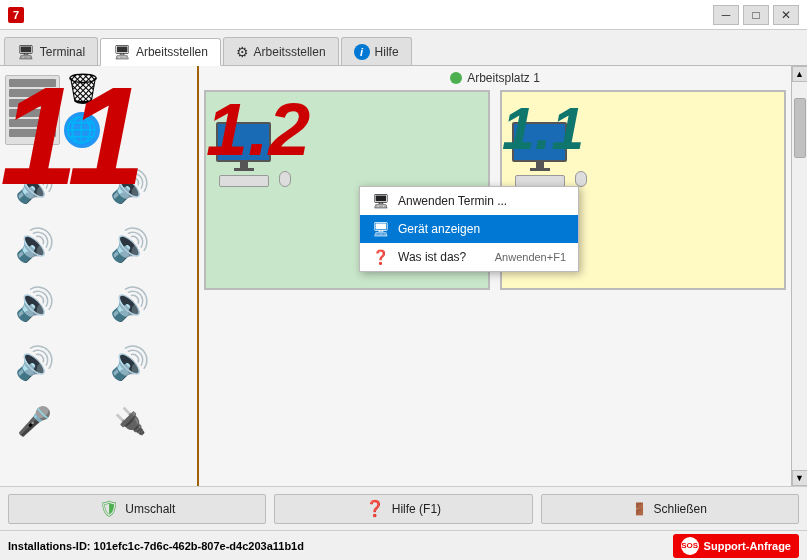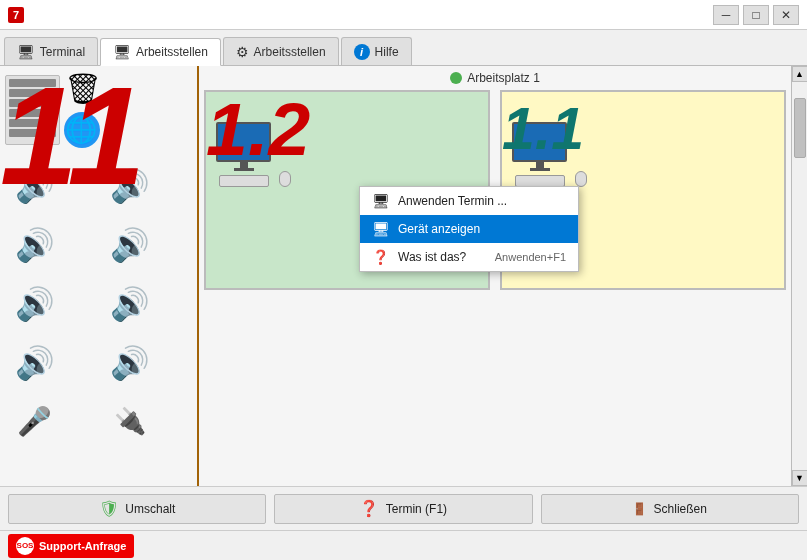--- a/index.html
+++ b/index.html
@@ -615,26 +615,30 @@
 
 </div>
 
 <div class="bottom-bar">
   <button class="bottom-btn">
     <span class="shield-green">🛡</span>
     <span>Umschalt</span>
   </button>
   <button class="bottom-btn">
     <span class="question-blue">❓</span>
-    <span>Termin (F1)</span>
+    <span>Hilfe (F1)</span>
   </button>
   <button class="bottom-btn">
     <span>🚪</span>
     <span>Schließen</span>
   </button>
 </div>
 
 <div class="statusbar">
+  <span class="install-id">
+    <span>Installations-ID:</span>
+    <span>101efc1c-7d6c-462b-807e-d4c203a11b1d</span>
+  </span>
   <div class="support-btn">
     <div class="sos-icon">SOS</div>
     <span>Support-Anfrage</span>
   </div>
 </div>
 
 </body></html>

